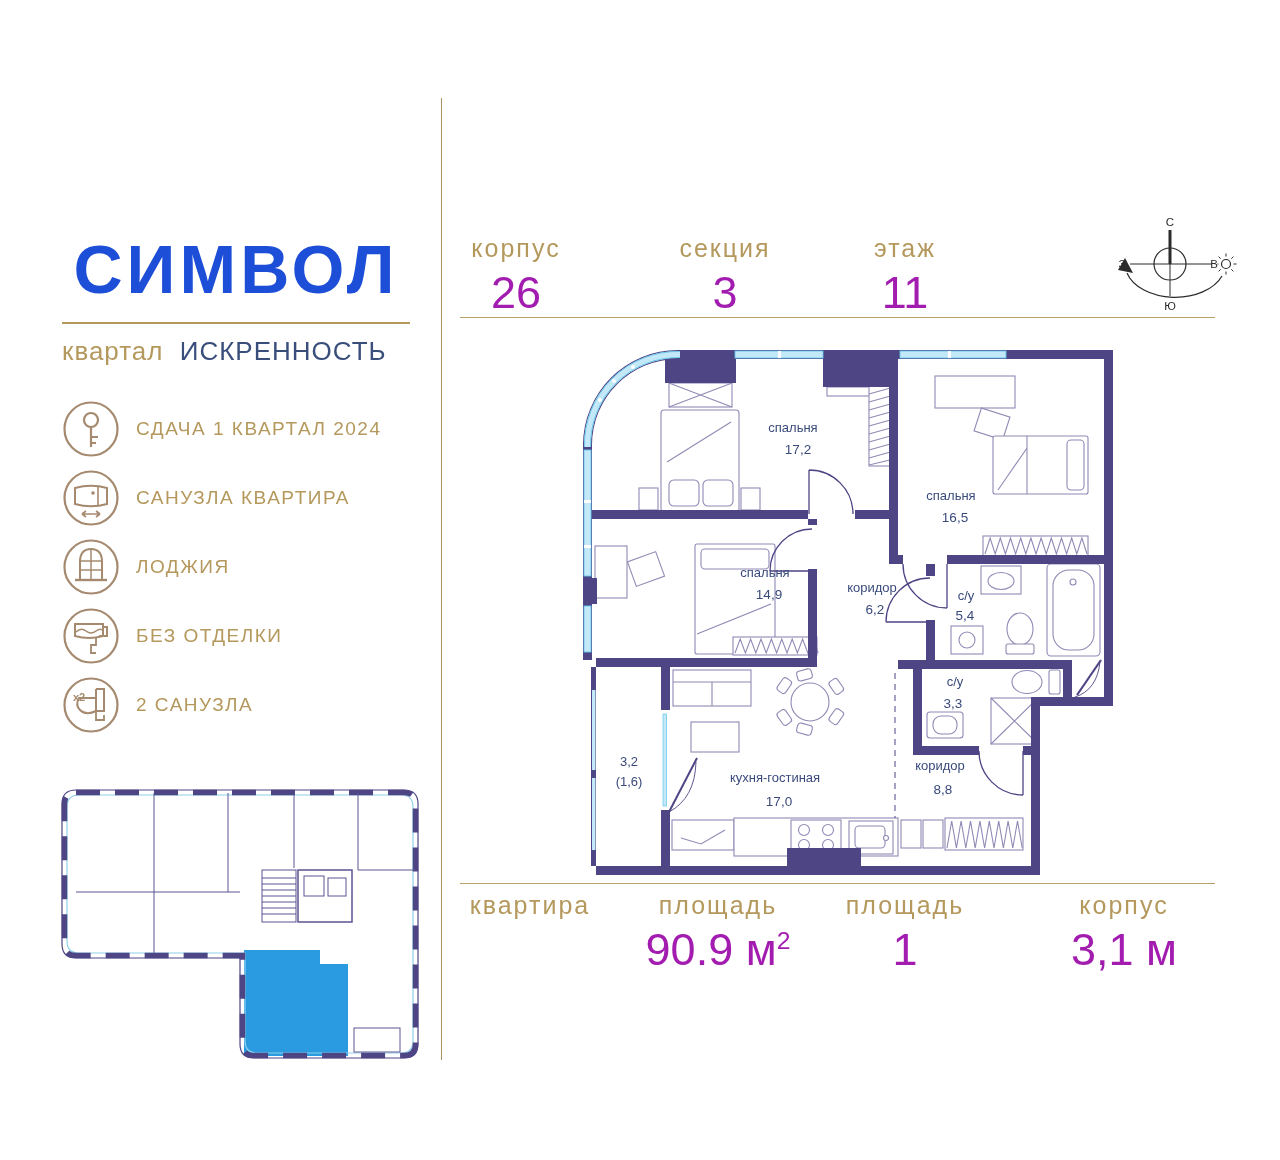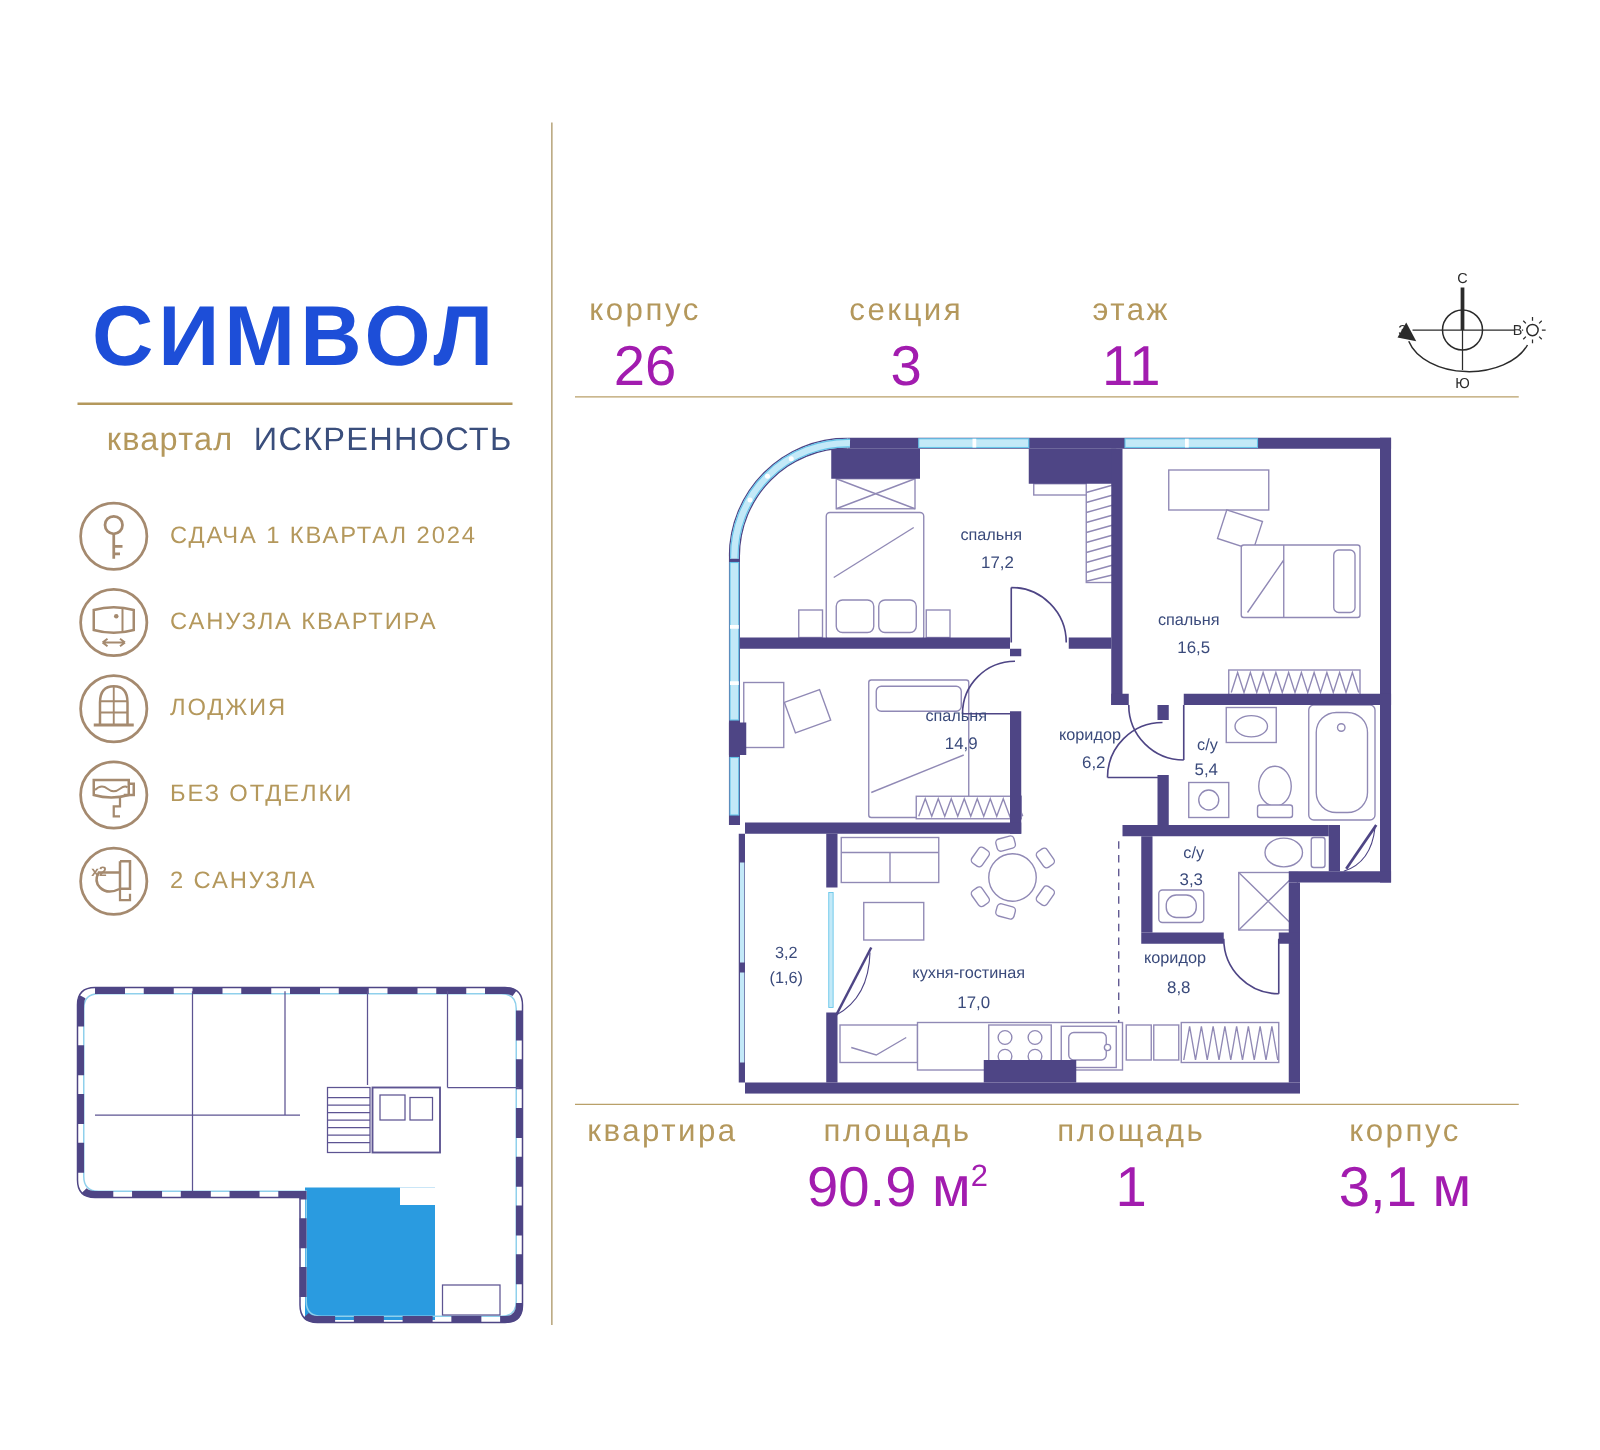--- a/index.html
+++ b/index.html
@@ -4,21 +4,21 @@
 <style>
   * { margin:0; padding:0; box-sizing:border-box; }
   body { width:1280px; height:1160px; position:relative; background:#fff;
          font-family:"Liberation Sans", sans-serif; overflow:hidden; }
   .abs { position:absolute; }
 
   
   .logo { left:60px; top:230px; width:352px; text-align:center;
           font-size:68px; font-weight:700; letter-spacing:4px; color:#1d4ed8; }
   .logo-rule { left:62px; top:322px; width:348px; height:2px; background:#b4985c; }
-  .subtitle { left:62px; top:336px; width:348px; text-align:right; font-size:26px;
+  .subtitle { left:62px; top:336px; width:348px; text-align:left; font-size:26px;
               letter-spacing:1px; white-space:nowrap; }
   .subtitle .q { color:#b4985c; }
   .subtitle .d { color:#3a4e7c; margin-left:8px; }
 
   .feature { left:62px; width:370px; height:62px; display:flex; align-items:center; }
   .feature .ficon { width:58px; height:58px; flex:0 0 58px; }
   .feature .flabel { margin-left:16px; font-size:19px; letter-spacing:1.5px;
                      color:#b4985c; white-space:nowrap; }
 
   

